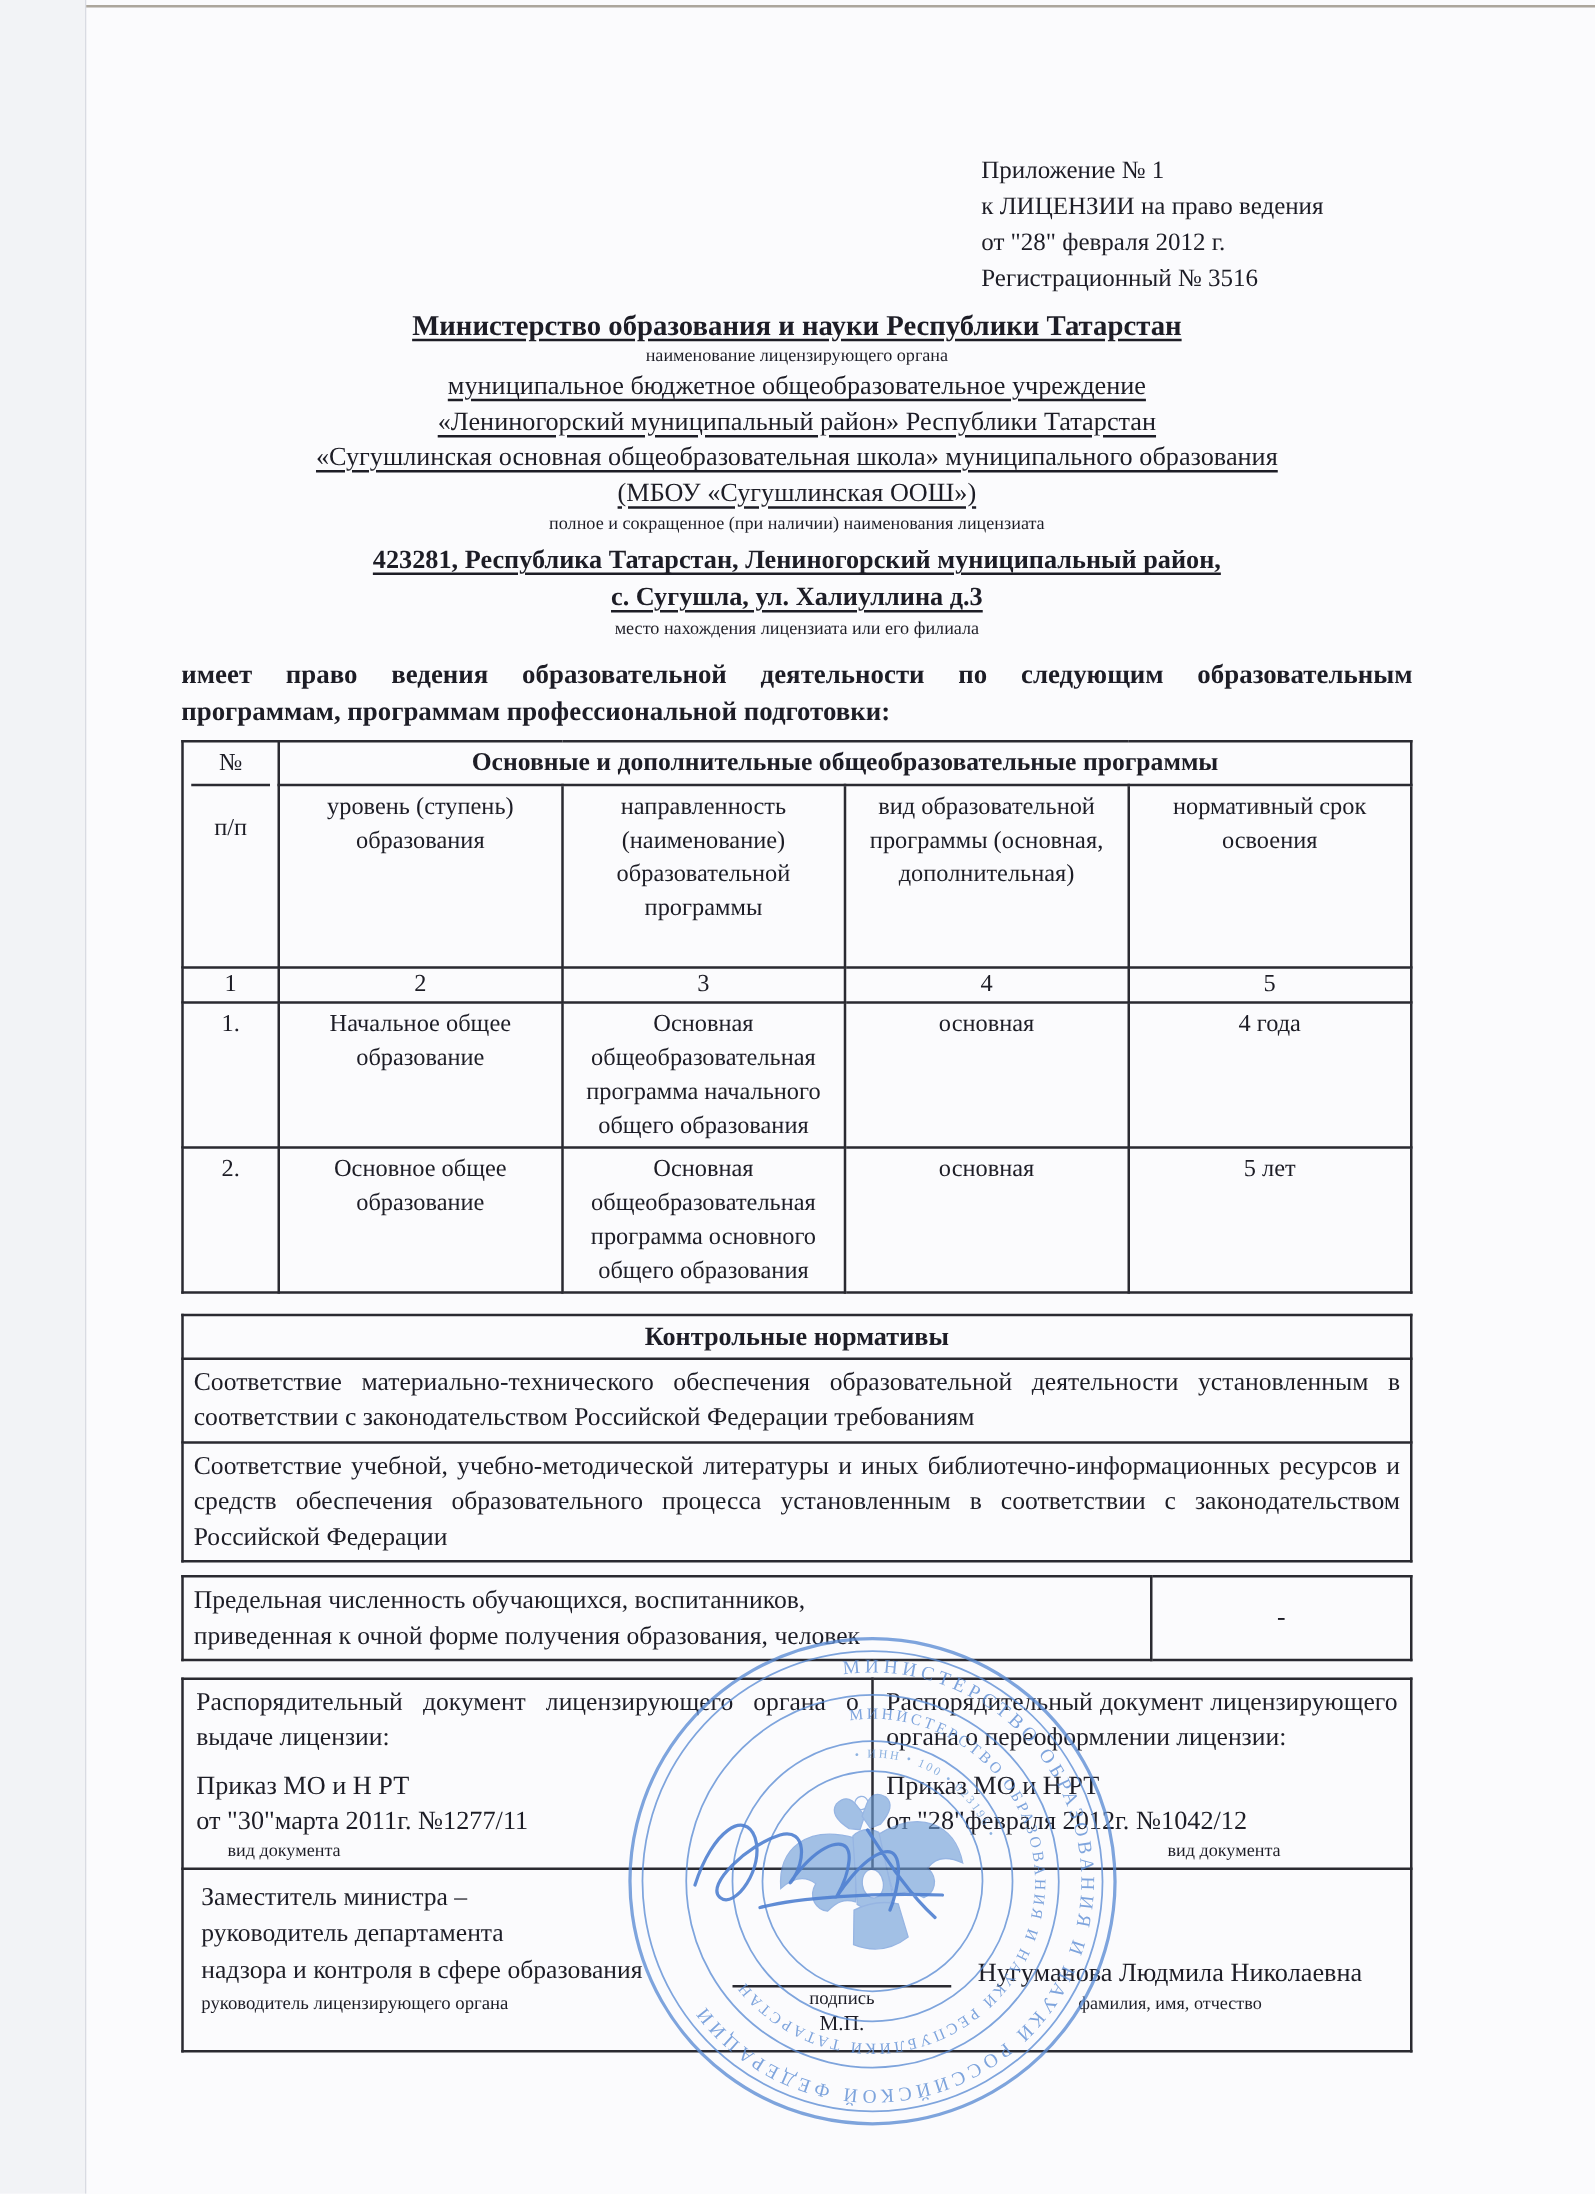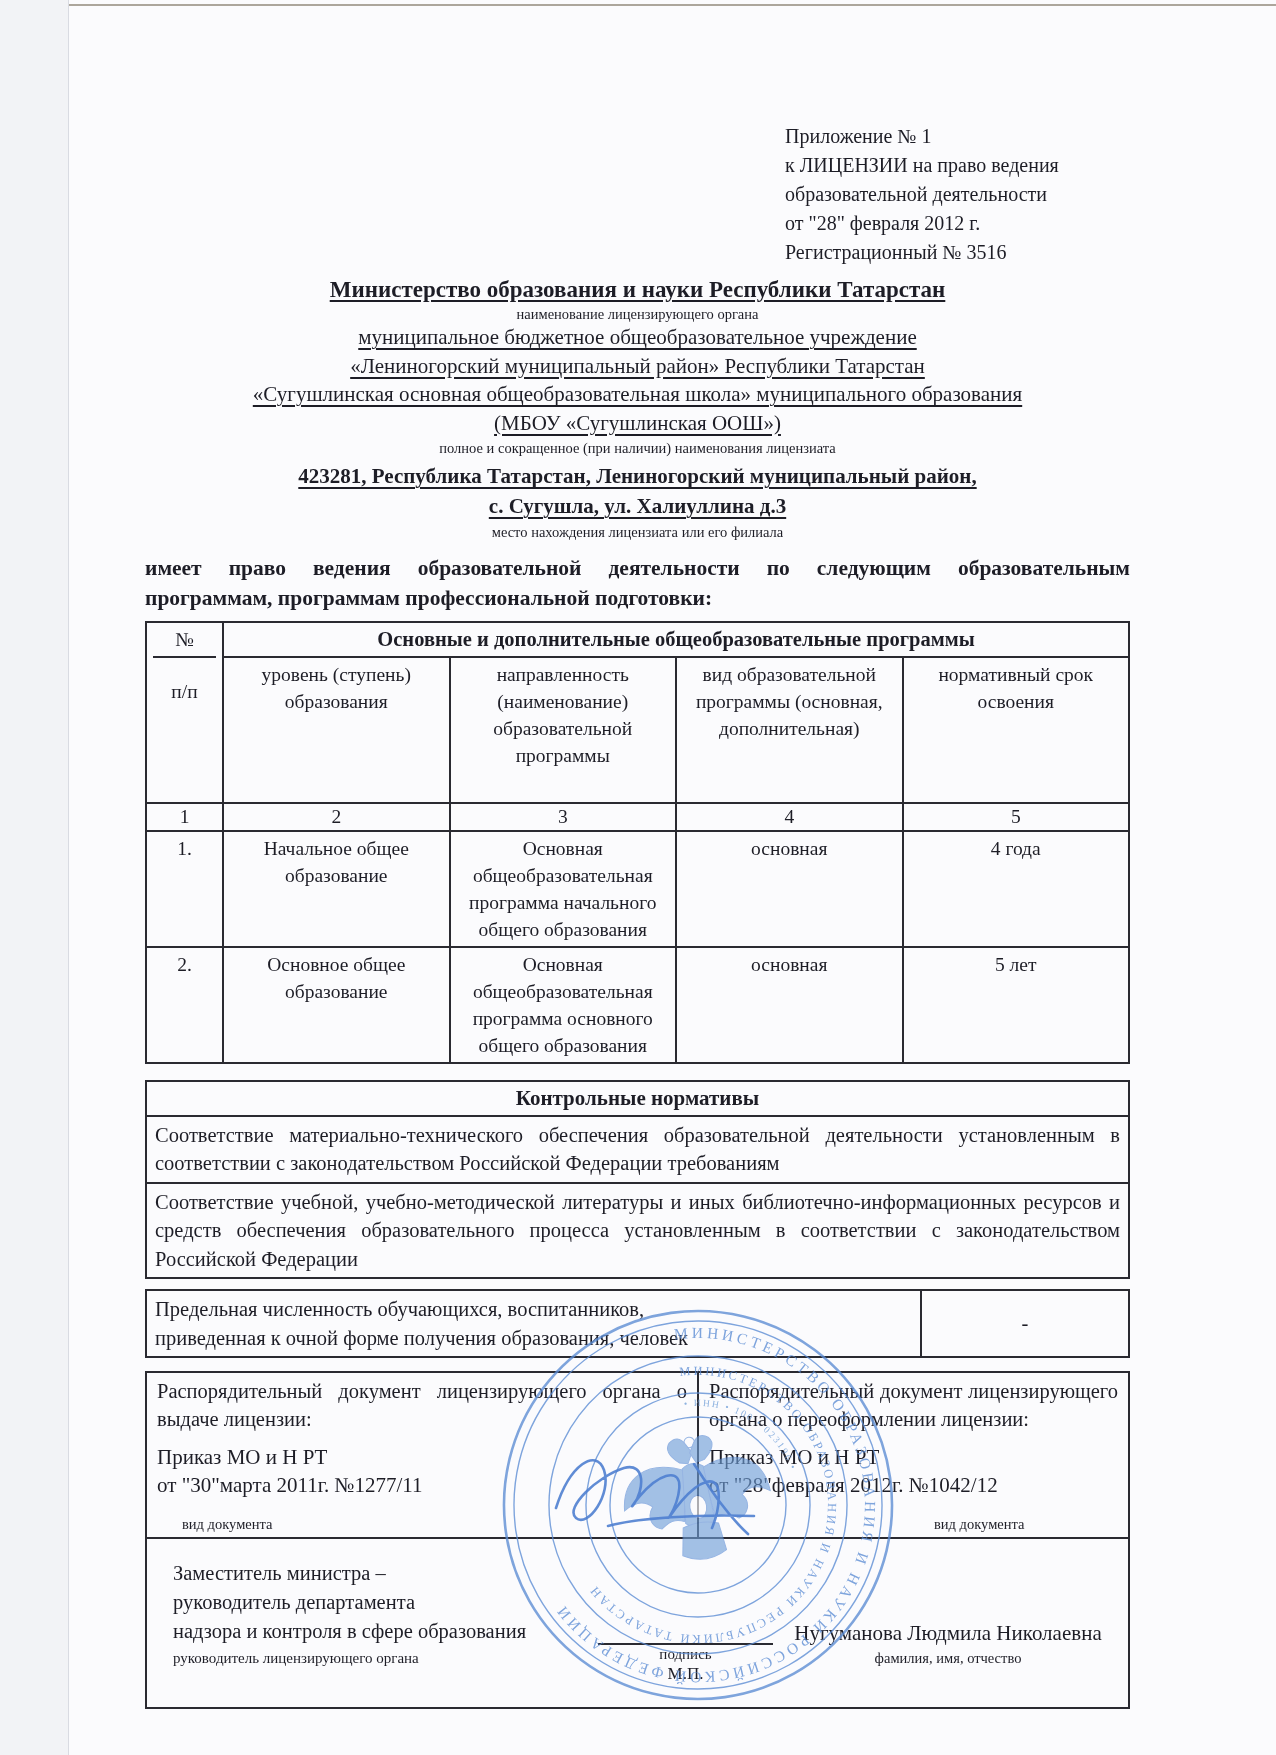--- a/index.html
+++ b/index.html
@@ -39,21 +39,21 @@
   .t2{margin-top:16px;}
   .t2 .t2title{font-weight:bold;text-align:center;font-size:21px;padding:2px;}
   .t2 td{font-size:20.5px;line-height:28.5px;text-align:justify;padding:4px 8px;}
   .t3{margin-top:10px;}
   .t3 td{font-size:20.5px;line-height:28.5px;padding:4px 8px;}
   .t3 .val{width:190px;text-align:center;vertical-align:middle;}
   .t4{margin-top:13px;}
   .t4 td{font-size:20.5px;line-height:28px;padding:4px 10px;}
   .ord-title{text-align:justify;}
   .ord-doc{margin-top:10px;font-size:21px;}
-  .vid{font-size:14.5px;line-height:18px;margin-top:16px;}
+  .vid{font-size:14.5px;line-height:18px;margin-top:2px;}
   .vid-l{margin-left:25px;}
   .vid-r{margin-left:225px;}
   .sign-row{position:relative;height:136px;}
   .pos-block{position:absolute;left:10px;top:4px;font-size:20.5px;line-height:29px;}
   .pos-cap{font-size:15px;line-height:18px;margin-top:3px;}
   .sig-block{position:absolute;left:435px;top:88px;width:175px;text-align:center;}
   .sig-line{border-top:2px solid #2a2a31;height:0;}
   .sig-cap{font-size:15px;line-height:19px;}
   .sig-mp{font-size:17px;line-height:20px;}
   .name-block{position:absolute;left:605px;top:64px;width:360px;text-align:center;}
@@ -66,21 +66,20 @@
 <body>
 
 <div class="scan-strip"></div>
 <div class="scan-topline"></div>
 
 <div class="wrap">
 
   <div class="hdr">
     <div>Приложение № 1</div>
     <div>к ЛИЦЕНЗИИ на право ведения</div>
-    <div>образовательной деятельности</div>
     <div>от "28" февраля 2012 г.</div>
     <div>Регистрационный № 3516</div>
   </div>
 
   <div class="title">Министерство образования и науки Республики Татарстан</div>
   <div class="cap">наименование лицензирующего органа</div>
 
   <div class="uline">муниципальное бюджетное общеобразовательное учреждение</div>
   <div class="uline">«Лениногорский муниципальный район» Республики Татарстан</div>
   <div class="uline">«Сугушлинская основная общеобразовательная школа» муниципального образования</div>
@@ -171,21 +170,21 @@
         <div class="vid vid-l">вид документа</div>
       </td>
       <td>
         <div class="ord-title">Распорядительный документ лицензирующего органа о переоформлении лицензии:</div>
         <div class="ord-doc">Приказ МО и Н РТ</div>
         <div style="font-size:21px;">от "28"февраля 2012г. №1042/12</div>
         <div class="vid vid-r">вид документа</div>
       </td>
     </tr>
     <tr>
-      <td colspan="2" style="padding:16px;">
+      <td colspan="2" style="padding:4px;">
         <div class="sign-row">
           <div class="pos-block">
             <div>Заместитель министра –</div>
             <div>руководитель департамента</div>
             <div>надзора и контроля в сфере образования</div>
             <div class="pos-cap">руководитель лицензирующего органа</div>
           </div>
           <div class="sig-block">
             <div class="sig-line"></div>
             <div class="sig-cap">подпись</div>

